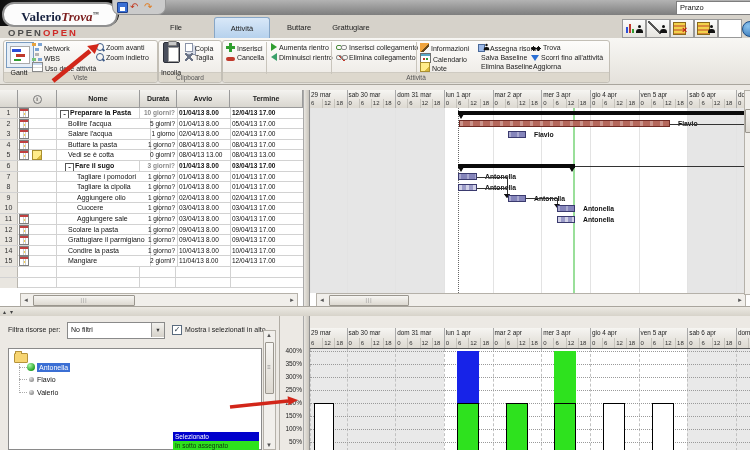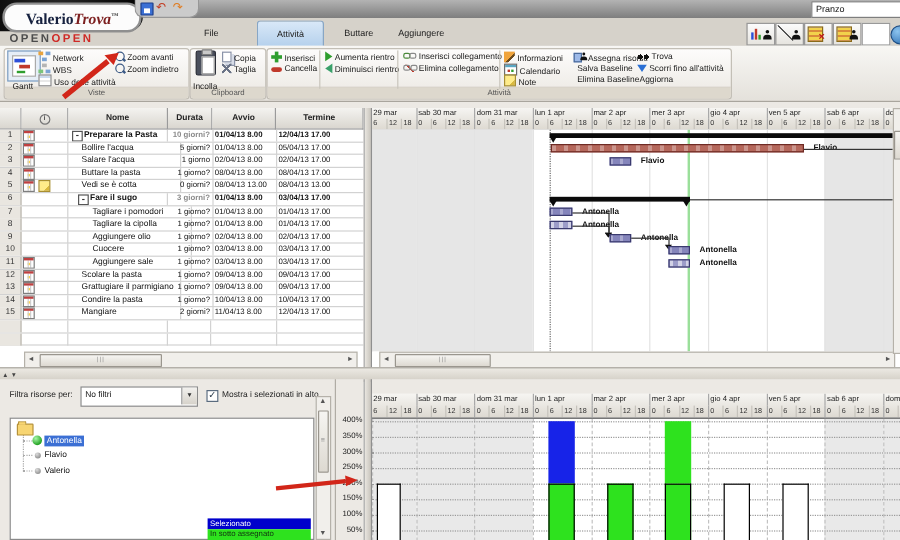--- a/index.html
+++ b/index.html
@@ -162,21 +162,21 @@
   <div id="quickbar" class="abs">
     <span id="qsave" class="abs"></span>
     <span id="qundo" class="qk">↶</span>
     <span id="qredo" class="qk">↷</span>
   </div>
   <div id="projfield" class="abs">Pranzo</div>
 
   <div class="tab" style="left:156px;width:40px;">File</div>
   <div class="tab active" style="left:214px;width:54px;">Attività</div>
   <div class="tab" style="left:276px;width:46px;">Buttare</div>
-  <div class="tab" style="left:324px;width:54px;">Aggiungere</div>
+  <div class="tab" style="left:324px;width:54px;">Grattugiare</div>
 
   <div class="viewbtn" style="left:622px;">
     <span class="abs" style="left:2px;top:2px;width:12px;height:12px;background:linear-gradient(#2c4fd8 0 0) 1px 5px/2px 6px no-repeat,linear-gradient(#c0392b 0 0) 4px 2px/2px 9px no-repeat,linear-gradient(#2f9e2f 0 0) 7px 7px/2px 4px no-repeat;"></span>
     <span class="prs" style="left:13px;top:5px;"></span>
   </div>
   <div class="viewbtn" style="left:646px;">
     <span class="abs" style="left:1px;top:1px;width:13px;height:13px;background:linear-gradient(45deg,transparent 46%,#555 46% 54%,transparent 54%);"></span>
     <span class="prs" style="left:13px;top:5px;"></span>
   </div>
   <div class="viewbtn" style="left:670px;">

